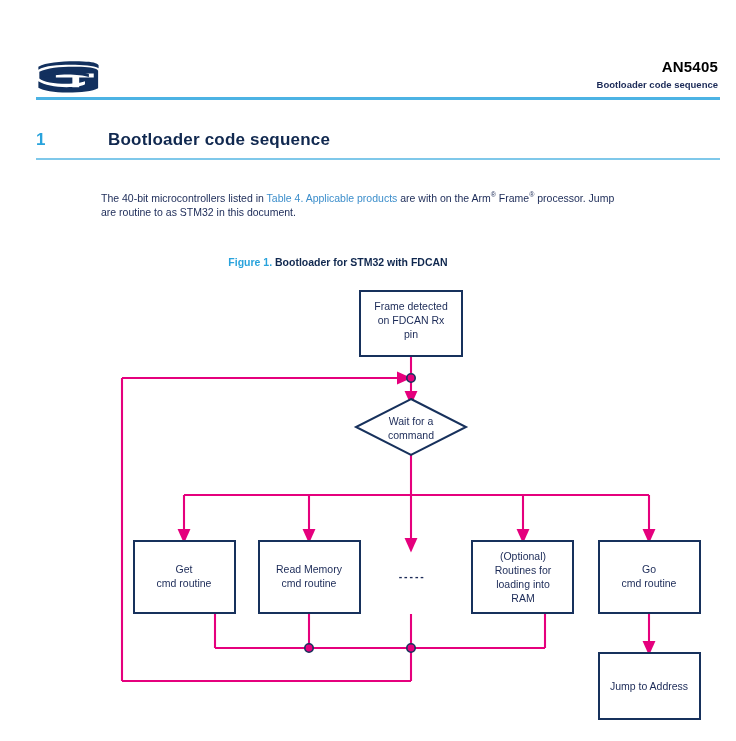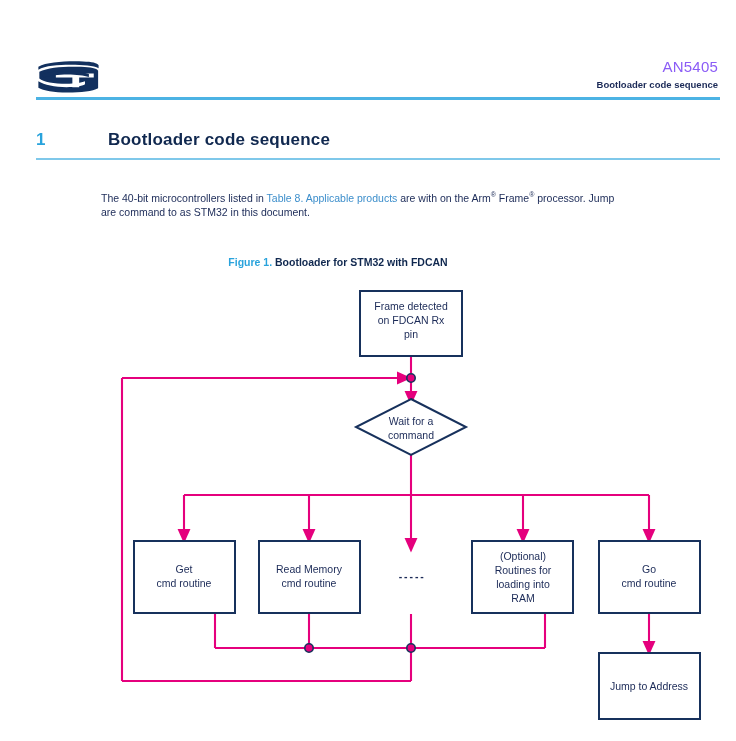--- a/index.html
+++ b/index.html
@@ -5,21 +5,21 @@
   html,body{margin:0;padding:0;}
   body{
     width:736px;height:741px;background:#ffffff;
     font-family:"Liberation Sans", sans-serif;
     color:#1b2a57;overflow:hidden;position:relative;
   }
   
   .page-header{position:absolute;left:0;top:0;width:736px;height:100px;}
   .logo{position:absolute;left:36px;top:60px;width:64px;height:34px;}
   .hdr-right{position:absolute;right:18px;top:58px;text-align:right;line-height:1.25;}
-  .hdr-doc{font-size:15px;font-weight:normal;color:#8b5cf6;letter-spacing:.2px;}
+  .hdr-doc{font-size:15px;font-weight:bold;color:#000000;letter-spacing:.2px;}
   .hdr-sub{font-size:9.5px;font-weight:bold;color:#1b2a57;margin-top:2px;}
   .hdr-rule{position:absolute;left:36px;top:97px;width:684px;height:3px;background:#4cb3e4;}
 
   
   .sec{position:absolute;left:36px;top:130px;width:684px;}
   .sec-row{display:flex;align-items:baseline;}
   .sec-num{font-size:17px;font-weight:bold;color:#29a3dc;width:72px;flex:0 0 72px;}
   .sec-title{font-size:17px;font-weight:bold;color:#10284f;letter-spacing:.2px;}
   .sec-rule{margin-top:8px;width:684px;height:2px;background:#7fc8ea;}
 
@@ -61,22 +61,22 @@
 
 <div class="sec">
   <div class="sec-row">
     <span class="sec-num">1</span>
     <span class="sec-title">Bootloader code sequence</span>
   </div>
   <div class="sec-rule"></div>
 </div>
 
 <div class="body-text">
-  <p><span>The 40-bit microcontrollers listed in </span><span class="lnk">Table 8. Applicable products</span><span> are with on the Arm</span><sup>®</sup><span> Frame</span><sup>®</sup><span> processor. Jump</span></p>
-  <p>are command to as STM32 in this document.</p>
+  <p><span>The 40-bit microcontrollers listed in </span><span class="lnk">Table 4. Applicable products</span><span> are with on the Arm</span><sup>®</sup><span> Frame</span><sup>®</sup><span> processor. Jump</span></p>
+  <p>are routine to as STM32 in this document.</p>
   <div class="p-gap"></div>
 </div>
 
 <div class="fig-cap">
   <span class="fc-num">Figure 1.</span>
   <span class="fc-txt">Bootloader for STM32 with FDCAN</span>
 </div>
 
 <div class="flow">
 <svg width="736" height="460" viewBox="0 0 736 460">

